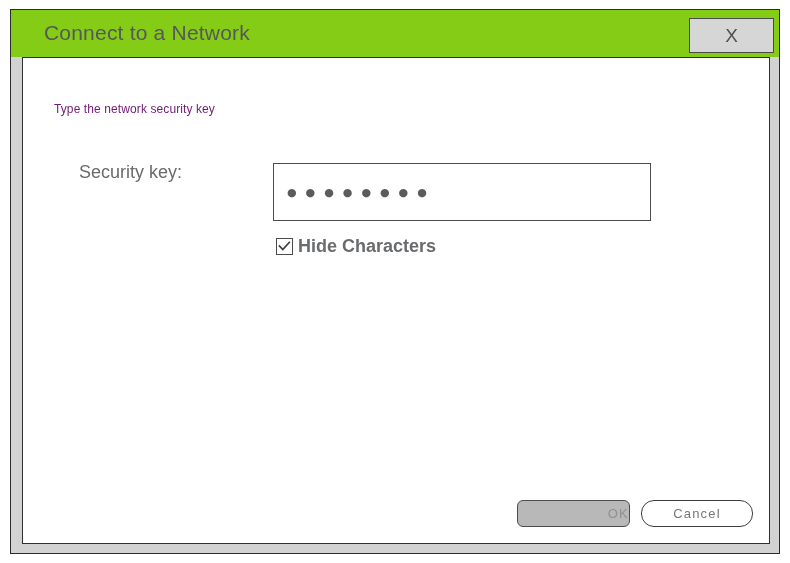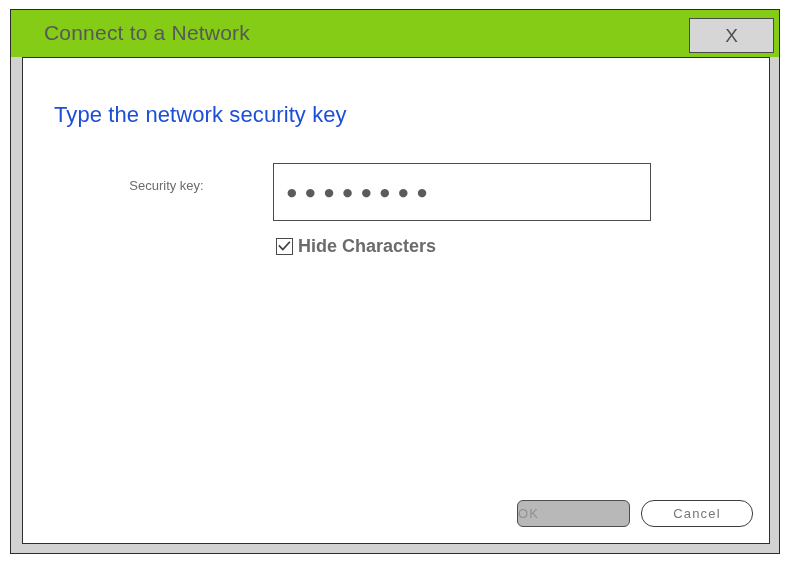--- a/index.html
+++ b/index.html
@@ -73,34 +73,34 @@
     height: 487px;
     background: #ffffff;
     border: 1px solid #2f2f2f;
     box-sizing: border-box;
   }
 
   #instruction-text {
     position: absolute;
     left: 31px;
     top: 44px;
-    font-size: 22px;
-    color: #1d4ed8;
+    font-size: 12px;
+    color: #701a75;
     letter-spacing: 0.1px;
     white-space: nowrap;
   }
 
   
   #security-key-label {
     position: absolute;
     left: 56px;
-    top: 120px;
+    top: 104px;
     width: 175px;
-    text-align: center;
-    font-size: 13px;
+    text-align: left;
+    font-size: 18px;
     color: #6a6b6d;
     white-space: nowrap;
   }
 
   #security-key-input {
     position: absolute;
     left: 250px;
     top: 105px;
     width: 378px;
     height: 58px;
@@ -160,21 +160,21 @@
     left: 494px;
     top: 442px;
     width: 113px;
     height: 27px;
     background: #b8b8b8;
     border: 1px solid #4d4d4d;
     border-radius: 6px;
     box-sizing: border-box;
     display: flex;
     align-items: center;
-    justify-content: flex-start;
+    justify-content: flex-end;
     cursor: pointer;
   }
   #ok-button-label {
     font-size: 13px;
     color: #8f9092;
     letter-spacing: 1.2px;
   }
 
   #cancel-button {
     position: absolute;

